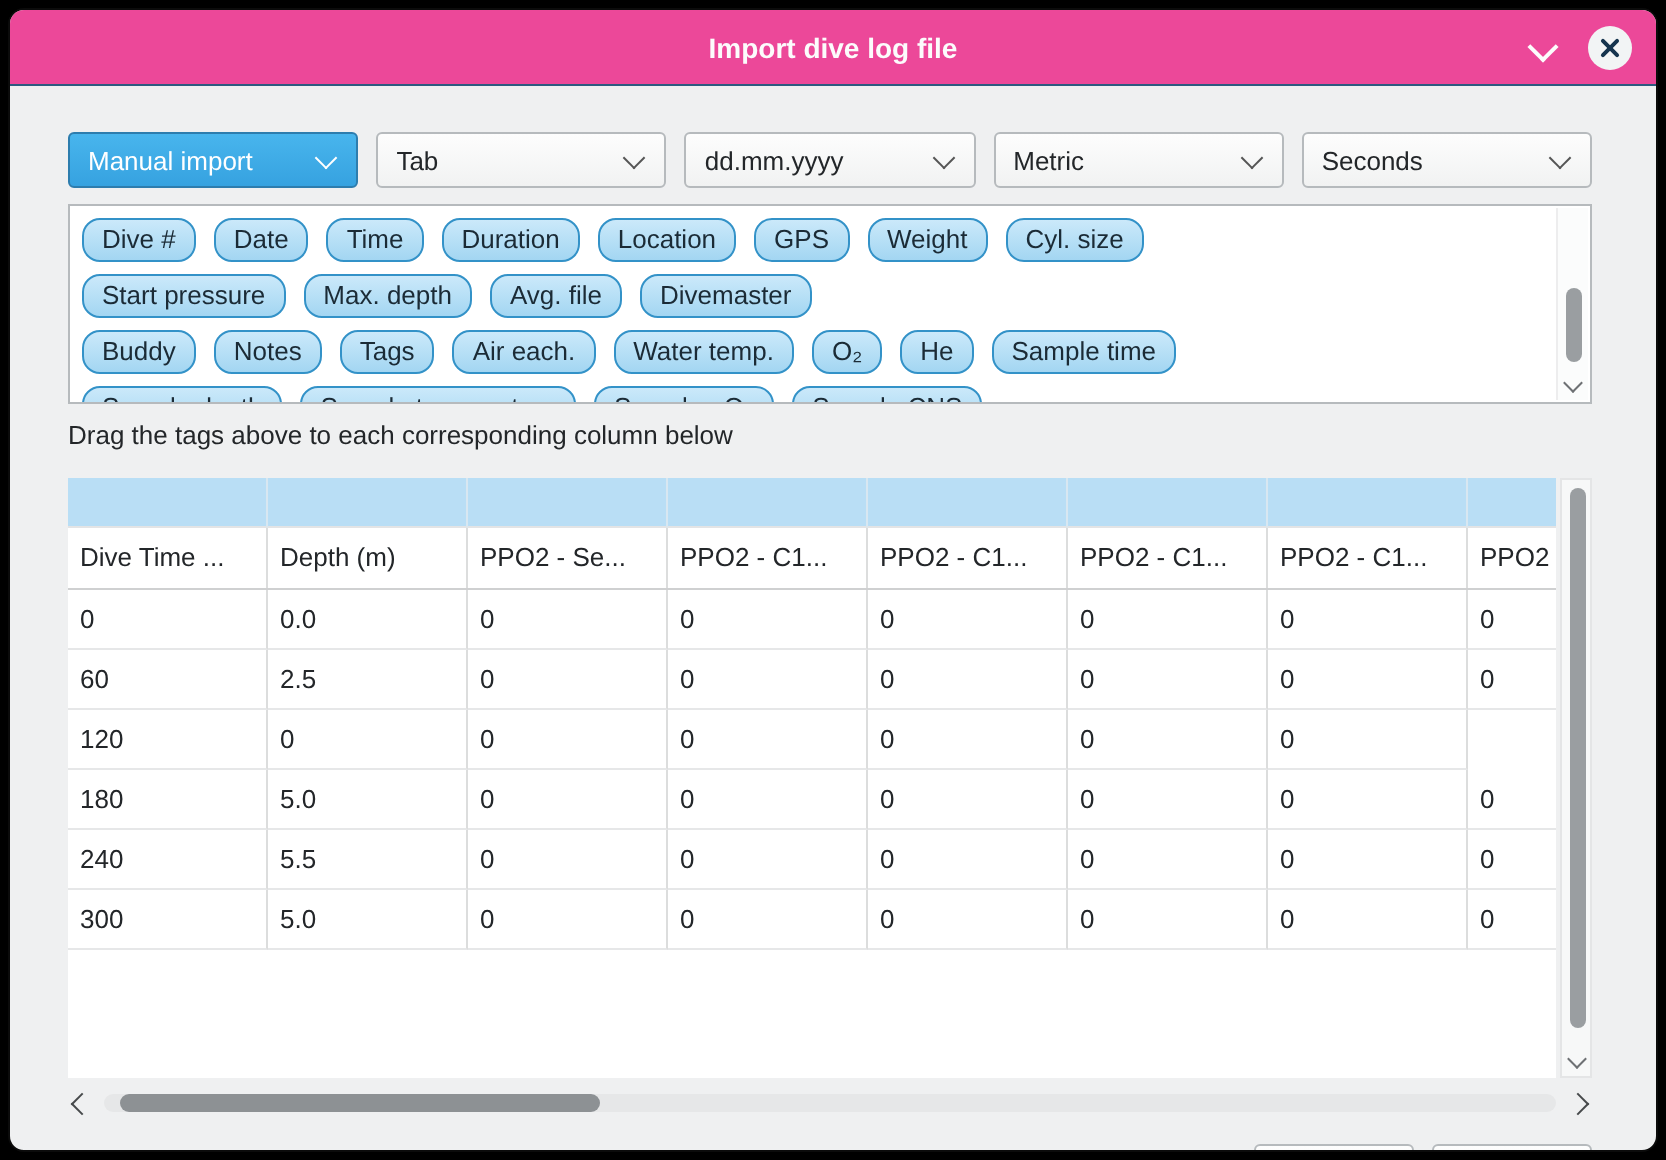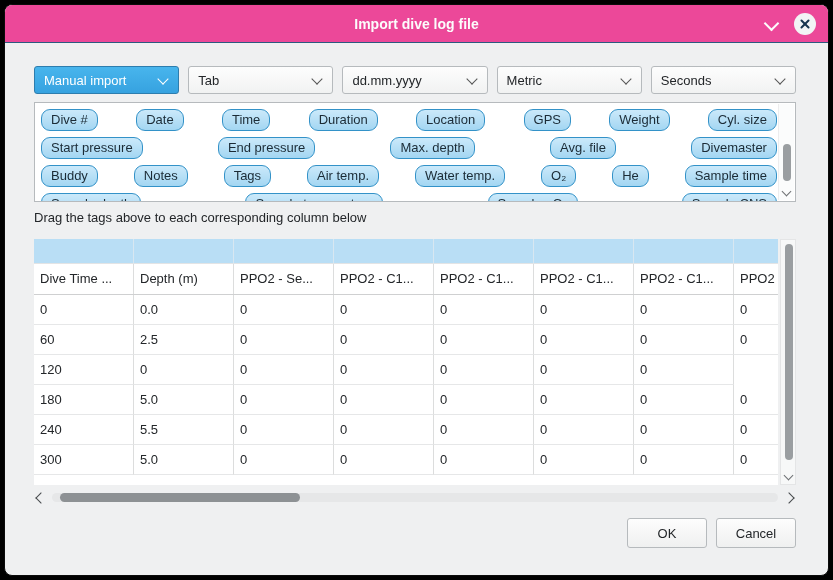--- a/index.html
+++ b/index.html
@@ -30,32 +30,32 @@
   .combo-text { flex:1; white-space:nowrap; overflow:hidden; }
   .combo-arrow { width:11px; height:11px; position:relative; flex:0 0 auto; }
   .combo-arrow::after { content:""; position:absolute; left:1px; top:0; width:7px; height:7px;
                         border-right:1.5px solid #555; border-bottom:1.5px solid #555; transform:rotate(45deg); }
   .combo-active { background:linear-gradient(#48b5ed,#36a2e0); border-color:#2d7dae; color:#fff; }
   .combo-active .combo-arrow::after { border-color:#fff; }
 
   
   .tag-box { margin-top:8px; height:100px; background:#fff; border:1px solid #b6babd; position:relative; overflow:hidden; }
   .tag-content { position:absolute; left:0; top:0; right:18px; bottom:0; padding:6px 0 0 4px; overflow:hidden; }
-  .tag-row { display:flex; gap:9px; margin-bottom:6px; padding-left:2px;justify-content:space-between; }
+  .tag-row { display:flex; gap:9px; margin-bottom:6px; padding-left:2px; }
   .tag { display:inline-block; background:linear-gradient(#cbe9fa,#a3d6f2); border:1px solid #3392c8;
          border-radius:9px; padding:2px 9px 3px; color:#1b2b36; white-space:nowrap; cursor:grab; }
   .v-scrollbar { position:absolute; right:1px; top:1px; bottom:1px; width:16px; background:#fbfcfc; border-left:1px solid #ededee; }
   .sb-thumb { position:absolute; left:4px; width:8px; border-radius:4px; background:#9a9ea1; cursor:pointer; }
   .sb-down { position:absolute; left:4px; bottom:5px; width:7px; height:7px;
              border-right:1.6px solid #6e7174; border-bottom:1.6px solid #6e7174; transform:rotate(45deg); cursor:pointer; }
 
   .instruction { margin-top:8px; height:19px; }
 
   
-  .table-area { margin-top:10px; position:relative; height:246px; }
+  .table-area { margin-top:10px; position:relative; height:300px; }
   .table-clip { position:absolute; left:0; top:0; right:18px; bottom:0; overflow:hidden; background:#fff; }
   .t-row { display:flex; width:810px; }
   .cell { flex:0 0 100px; width:100px; padding-left:6px; border-right:1px solid #dcdddd;
           overflow:hidden; white-space:nowrap; }
   .drop-row { height:25px; background:#fff; }
   .drop-row .cell { background:#b9def5; border-right:1px solid #d8e7f1; border-bottom:1px solid #e3e4e5; cursor:pointer; }
   .header-row { height:31px; line-height:30px; border-bottom:1px solid #cfd0d1; }
   .data-row { height:30px; line-height:29px; }
   .data-row .cell { border-bottom:1px solid #e6e7e8; }
   .table-vsb { position:absolute; right:0; top:0; bottom:0; width:16px; background:#f7f8f8; border:1px solid #e4e5e6; }
@@ -120,30 +120,29 @@
             <span class="tag">Date</span>
             <span class="tag">Time</span>
             <span class="tag">Duration</span>
             <span class="tag">Location</span>
             <span class="tag">GPS</span>
             <span class="tag">Weight</span>
             <span class="tag">Cyl. size</span>
           </div>
           <div class="tag-row">
             <span class="tag">Start pressure</span>
-            <span class="tag">End pressure</span>
             <span class="tag">Max. depth</span>
             <span class="tag">Avg. file</span>
             <span class="tag">Divemaster</span>
           </div>
           <div class="tag-row">
             <span class="tag">Buddy</span>
             <span class="tag">Notes</span>
             <span class="tag">Tags</span>
-            <span class="tag">Air temp.</span>
+            <span class="tag">Air each.</span>
             <span class="tag">Water temp.</span>
             <span class="tag">O₂</span>
             <span class="tag">He</span>
             <span class="tag">Sample time</span>
           </div>
           <div class="tag-row">
             <span class="tag">Sample depth</span>
             <span class="tag">Sample temperature</span>
             <span class="tag">Sample pO₂</span>
             <span class="tag">Sample CNS</span>

